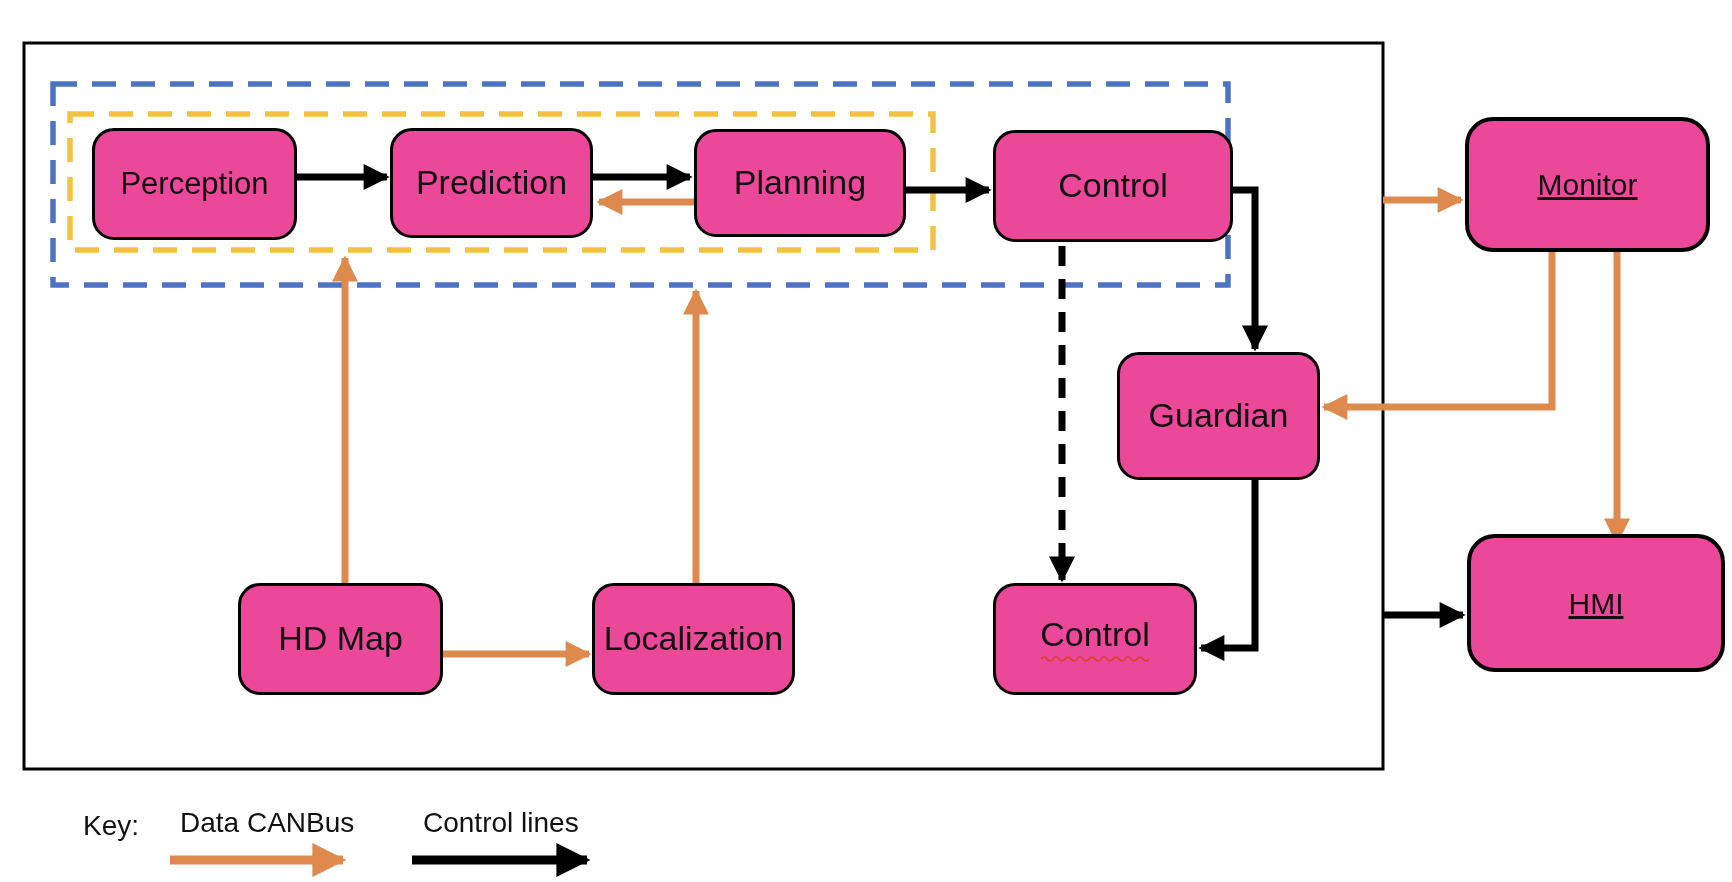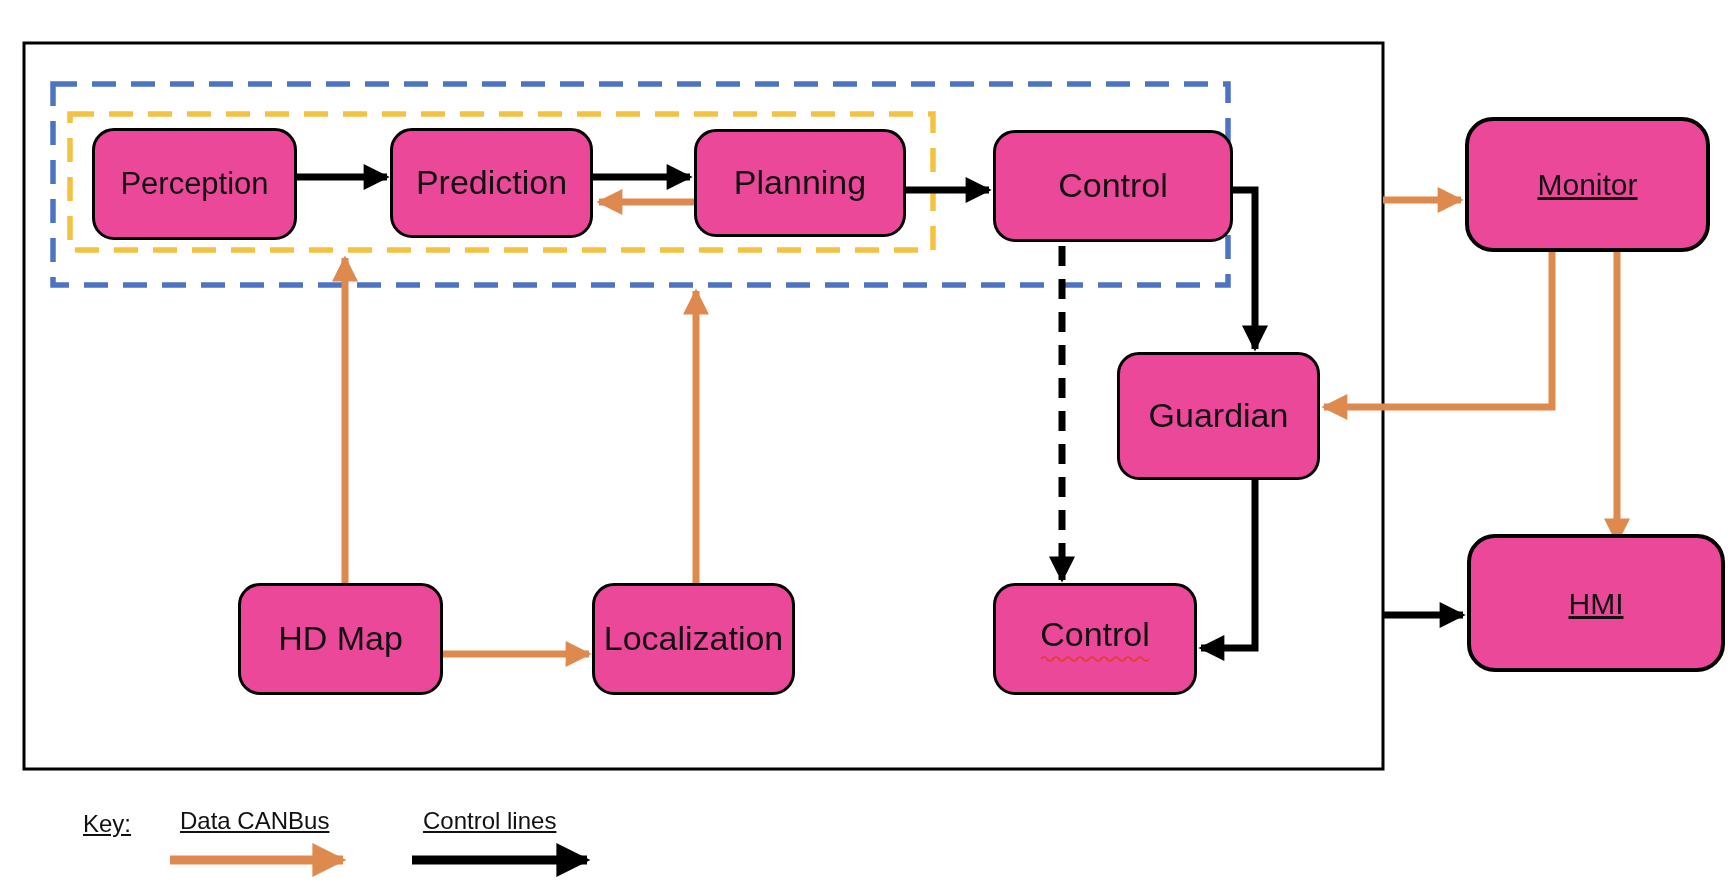--- a/index.html
+++ b/index.html
@@ -11,21 +11,21 @@
   .node{
     position:absolute;z-index:2;background:#ec4899;border:3.5px solid #000;border-radius:22px;
     display:flex;align-items:center;justify-content:center;text-align:right;box-sizing:border-box;
   }
   .node.lg{border-width:4px;border-radius:28px;}
   .nlabel{font-size:34px;line-height:1.1;white-space:nowrap;}
   .nlabel.xl{font-size:31px;}
   .nlabel.lgt{font-size:30px;text-decoration:underline;}
   .canbus-wrap{display:flex;flex-direction:column;align-items:center;}
   .canbus-wrap svg{margin-top:1px;}
-  .keytext{position:absolute;z-index:2;font-size:24px;white-space:nowrap;text-decoration:underline;}
+  .keytext{position:absolute;z-index:2;font-size:28px;white-space:nowrap;}
 </style>
 </head>
 <body>
 
 <div class="stage">
 
   <svg class="wires" width="1732" height="882" viewBox="0 0 1732 882">
     <defs>
       <marker id="ab" viewBox="0 0 10 10" refX="9" refY="5" markerWidth="30" markerHeight="26" orient="auto" markerUnits="userSpaceOnUse">
           <path d="M0 0 L10 5 L0 10 z" fill="#000000"></path>

